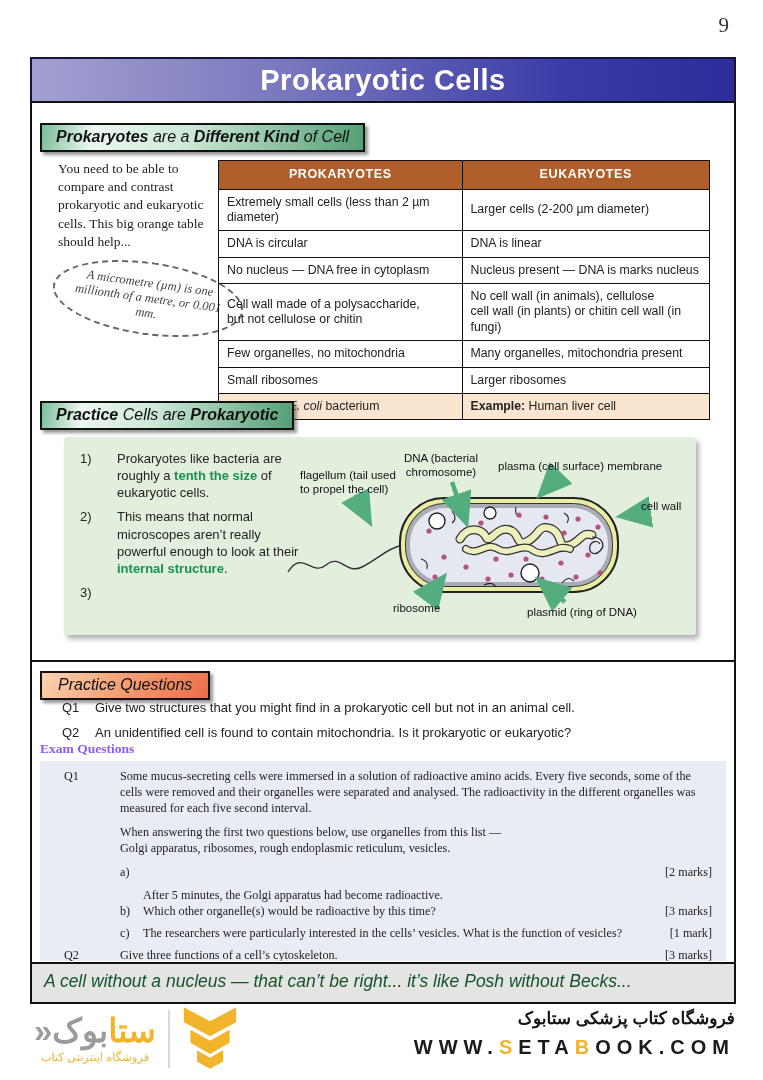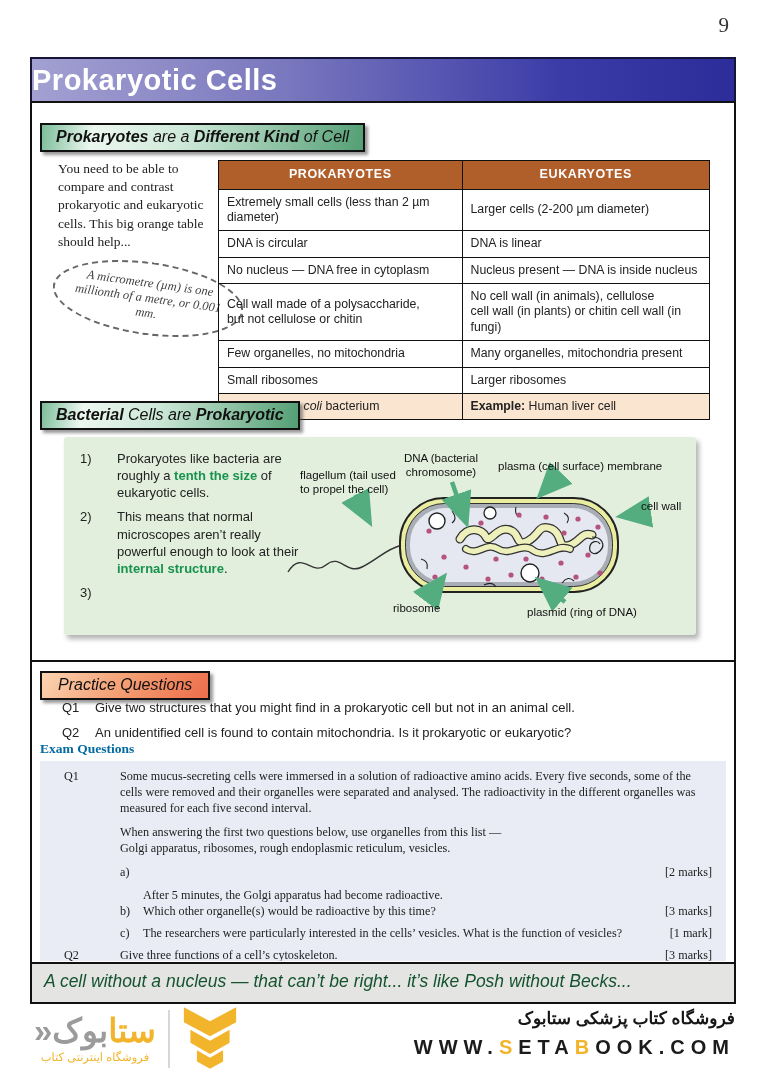--- a/index.html
+++ b/index.html
@@ -4,21 +4,21 @@
 <style>
   html,body{margin:0;padding:0;background:#fff;}
   .page{position:relative;width:763px;height:1080px;background:#ffffff;
         font-family:"Liberation Sans",sans-serif;color:#111;overflow:hidden;}
 
   .page-number{position:absolute;top:13px;right:34px;font-family:"Liberation Serif",serif;
         font-size:21px;color:#333;}
 
   .banner{position:absolute;left:30px;top:57px;width:706px;height:46px;box-sizing:border-box;
         border:2px solid #15153a;background:linear-gradient(to right,#a3a0d2 0%,#7b79be 35%,#3c3ca8 75%,#2c2c9a 100%);
-        display:flex;align-items:center;}
+        display:flex;align-items:center;justify-content:center;}
   .banner-title{color:#fff;font-size:29px;font-weight:bold;letter-spacing:0.5px;}
 
   .content-box{position:absolute;left:30px;top:101px;width:706px;height:903px;
         box-sizing:border-box;border:2px solid #111;background:#fff;}
 
   .sec-head{position:absolute;box-sizing:border-box;border:2px solid #111;
         padding:3px 14px 4px 14px;font-size:16px;font-style:italic;white-space:nowrap;
         background:linear-gradient(100deg,#7bbd99 0%,#ecf7f0 16%,#cde8d8 45%,#539f74 100%);
         box-shadow:3px 3px 3px rgba(70,70,70,0.55);}
   .sec-head b{font-weight:bold;}
@@ -58,21 +58,21 @@
 
   .pq-head{position:absolute;left:40px;top:671px;box-sizing:border-box;border:2px solid #111;
         padding:3px 16px 4px 16px;font-size:16px;font-style:italic;white-space:nowrap;
         background:linear-gradient(125deg,#fbd4b2 0%,#f5a277 45%,#ed6d4a 100%);
         box-shadow:3px 3px 3px rgba(70,70,70,0.55);}
 
   .pq-rows{position:absolute;left:40px;top:700px;width:690px;font-size:13px;line-height:1.3;color:#222;}
   .pq-row{display:grid;grid-template-columns:30px 1fr;column-gap:3px;padding-left:22px;margin-bottom:8px;}
 
   .exam-head{position:absolute;left:40px;top:741px;font-family:"Liberation Serif",serif;
-        font-weight:bold;font-size:13.5px;color:#0369a1;}
+        font-weight:bold;font-size:13.5px;color:#8b5cf6;}
 
   .exam-box{position:absolute;left:40px;top:761px;width:686px;height:200px;background:#e9ecf5;
         font-family:"Liberation Serif",serif;font-size:12.2px;line-height:1.32;color:#222;
         box-sizing:border-box;padding:7px 14px 0 0;overflow:hidden;}
   .eq{display:grid;grid-template-columns:30px 1fr;column-gap:26px;padding-left:24px;}
   .eq p{margin:0 0 8px 0;}
   .prewrap{white-space:pre-line;}
   .part{display:flex;gap:7px;margin-bottom:6px;align-items:flex-end;}
   .part .letter{flex:0 0 16px;}
   .marks{margin-left:auto;white-space:nowrap;padding-left:10px;}
@@ -126,21 +126,21 @@
     <tr>
           <td>Extremely small cells (less than 2 µm diameter)</td>
           <td>Larger cells (2-200 µm diameter)</td>
         </tr>
     <tr>
           <td>DNA is circular</td>
           <td>DNA is linear</td>
         </tr>
     <tr>
           <td>No nucleus — DNA free in cytoplasm</td>
-          <td>Nucleus present — DNA is inside nucleus</td>
+          <td>Nucleus present — DNA is marks nucleus</td>
         </tr>
     <tr>
           <td>Cell wall made of a polysaccharide,
 but not cellulose or chitin</td>
           <td>No cell wall (in animals), cellulose
 cell wall (in plants) or chitin cell wall (in fungi)</td>
         </tr>
     <tr>
           <td>Few organelles, no mitochondria</td>
           <td>Many organelles, mitochondria present</td>
@@ -149,21 +149,21 @@
           <td>Small ribosomes</td>
           <td>Larger ribosomes</td>
         </tr>
     <tr class="ex">
       <td><b>Example:</b>&nbsp; <i>E. coli</i><span> bacterium</span></td>
       <td><b>Example:</b><span>  Human liver cell</span></td>
     </tr>
   </tbody>
     </table>
 
-  <div class="sec-head head2"><b>Bacterial</b><span> Cells are </span><b>Prokaryotic</b></div>
+  <div class="sec-head head2"><b>Practice</b><span> Cells are </span><b>Prokaryotic</b></div>
 
   <div class="green-box"></div>
 
   <svg class="diagram-svg" width="632" height="198" viewBox="0 0 632 198">
     <defs>
       <marker id="ah" orient="auto" markerWidth="9" markerHeight="8" refX="6.5" refY="3.5">
         <path d="M0,0 L8,3.5 L0,7 z" fill="#54ad7f"></path>
       </marker>
     </defs>
 

